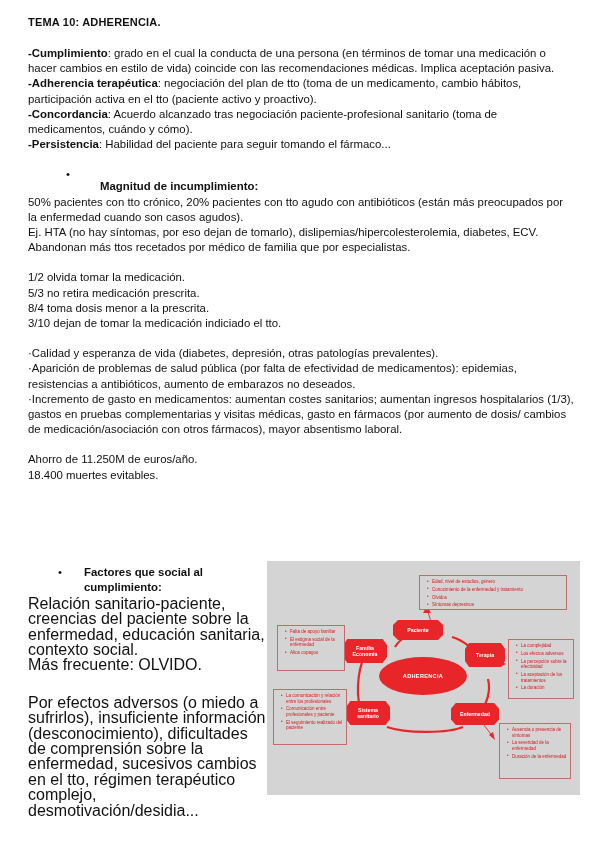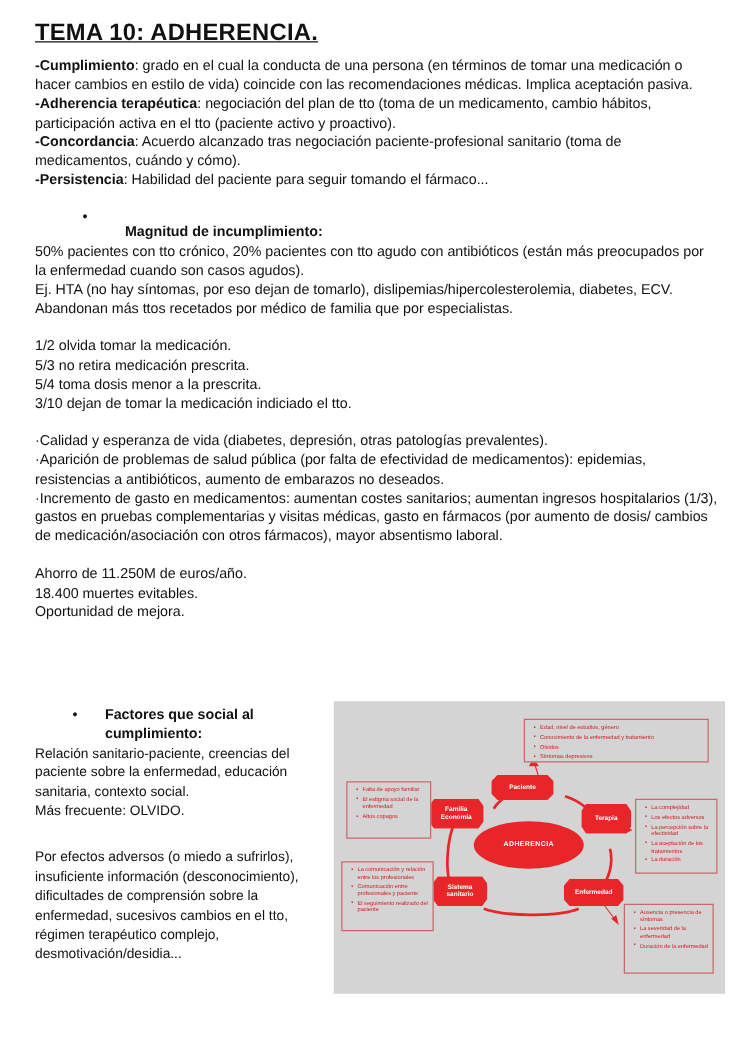--- a/index.html
+++ b/index.html
@@ -8,38 +8,38 @@
     background:#ffffff;
     font-family:"Liberation Sans", sans-serif;
     color:#111111;
     overflow:hidden;
     position:relative;
   }
   .page { position:relative; width:600px; height:848px; padding:0; box-sizing:border-box; }
 
   .title {
     position:absolute; left:28px; top:16px;
-    font-size:19px; font-weight:bold; text-decoration:underline;
+    font-size:11px; font-weight:bold; 
     letter-spacing:0.2px;
   }
 
   .flow { position:absolute; left:28px; top:46px; width:546px; }
   .ln { font-size:11.4px; line-height:15.2px; white-space:pre-wrap; }
   .ln b { font-weight:bold;text-align:right; }
   .gap { height:15px; }
   .gap-sm { height:11px; }
 
   .bullet-row { display:flex; font-size:11.4px; line-height:15.2px; margin-left:8px; }
   .bullet-dot { width:14px; flex:0 0 14px; text-align:left; padding-left:30px; box-sizing:content-box; }
   .bullet-txt { font-weight:bold; padding-left:20px;margin-top:12px; }
 
   
   .lower { position:absolute; left:28px; top:565px; width:546px; }
   .lowcol { width:240px; }
-  .lowcol .ln { font-size:11px; line-height:15.4px; }
+  .lowcol .ln { font-size:16px; line-height:15.4px; }
   .b2 { display:flex; font-size:11.4px; line-height:15.4px; font-weight:bold; }
   .b2 .d { padding-left:30px; width:26px; flex:0 0 26px; font-weight:normal;}
   .b2 .t { }
 
   
   .diagram {
     position:absolute; left:267px; top:561px; width:313px; height:234px;
     background:#d4d4d4;
   }
   .dg-inner { position:absolute; inset:0; }
@@ -80,30 +80,29 @@
       <div class="gap"></div>
       <div class="bullet-row">
         <span class="bullet-dot">•</span>
         <span class="bullet-txt">Magnitud de incumplimiento:</span>
       </div>
       <div class="ln">50% pacientes con tto crónico, 20% pacientes con tto agudo con antibióticos (están más preocupados por la enfermedad cuando son casos agudos).</div>
       <div class="ln">Ej. HTA (no hay síntomas, por eso dejan de tomarlo), dislipemias/hipercolesterolemia, diabetes, ECV. Abandonan más ttos recetados por médico de familia que por especialistas.</div>
       <div class="gap"></div>
       <div class="ln">1/2 olvida tomar la medicación.</div>
       <div class="ln">5/3 no retira medicación prescrita.</div>
-      <div class="ln">5/4 toma dosis menor a la prescrita.</div>
+      <div class="ln">8/4 toma dosis menor a la prescrita.</div>
       <div class="ln">3/10 dejan de tomar la medicación indiciado el tto.</div>
       <div class="gap"></div>
       <div class="ln">·Calidad y esperanza de vida (diabetes, depresión, otras patologías prevalentes).</div>
       <div class="ln">·Aparición de problemas de salud pública (por falta de efectividad de medicamentos): epidemias, resistencias a antibióticos, aumento de embarazos no deseados.</div>
       <div class="ln">·Incremento de gasto en medicamentos: aumentan costes sanitarios; aumentan ingresos hospitalarios (1/3), gastos en pruebas complementarias y visitas médicas, gasto en fármacos (por aumento de dosis/ cambios de medicación/asociación con otros fármacos), mayor absentismo laboral.</div>
       <div class="gap"></div>
       <div class="ln">Ahorro de 11.250M de euros/año.</div>
       <div class="ln">18.400 muertes evitables.</div>
-      <div class="ln">Oportunidad de mejora.</div>
     </div>
 
   <div class="lower">
     <div class="lowcol">
       <div class="b2">
         <span class="d">•</span>
         <span class="t">Factores que social al</span>
       </div>
       <div class="b2">
         <span class="d"></span>

